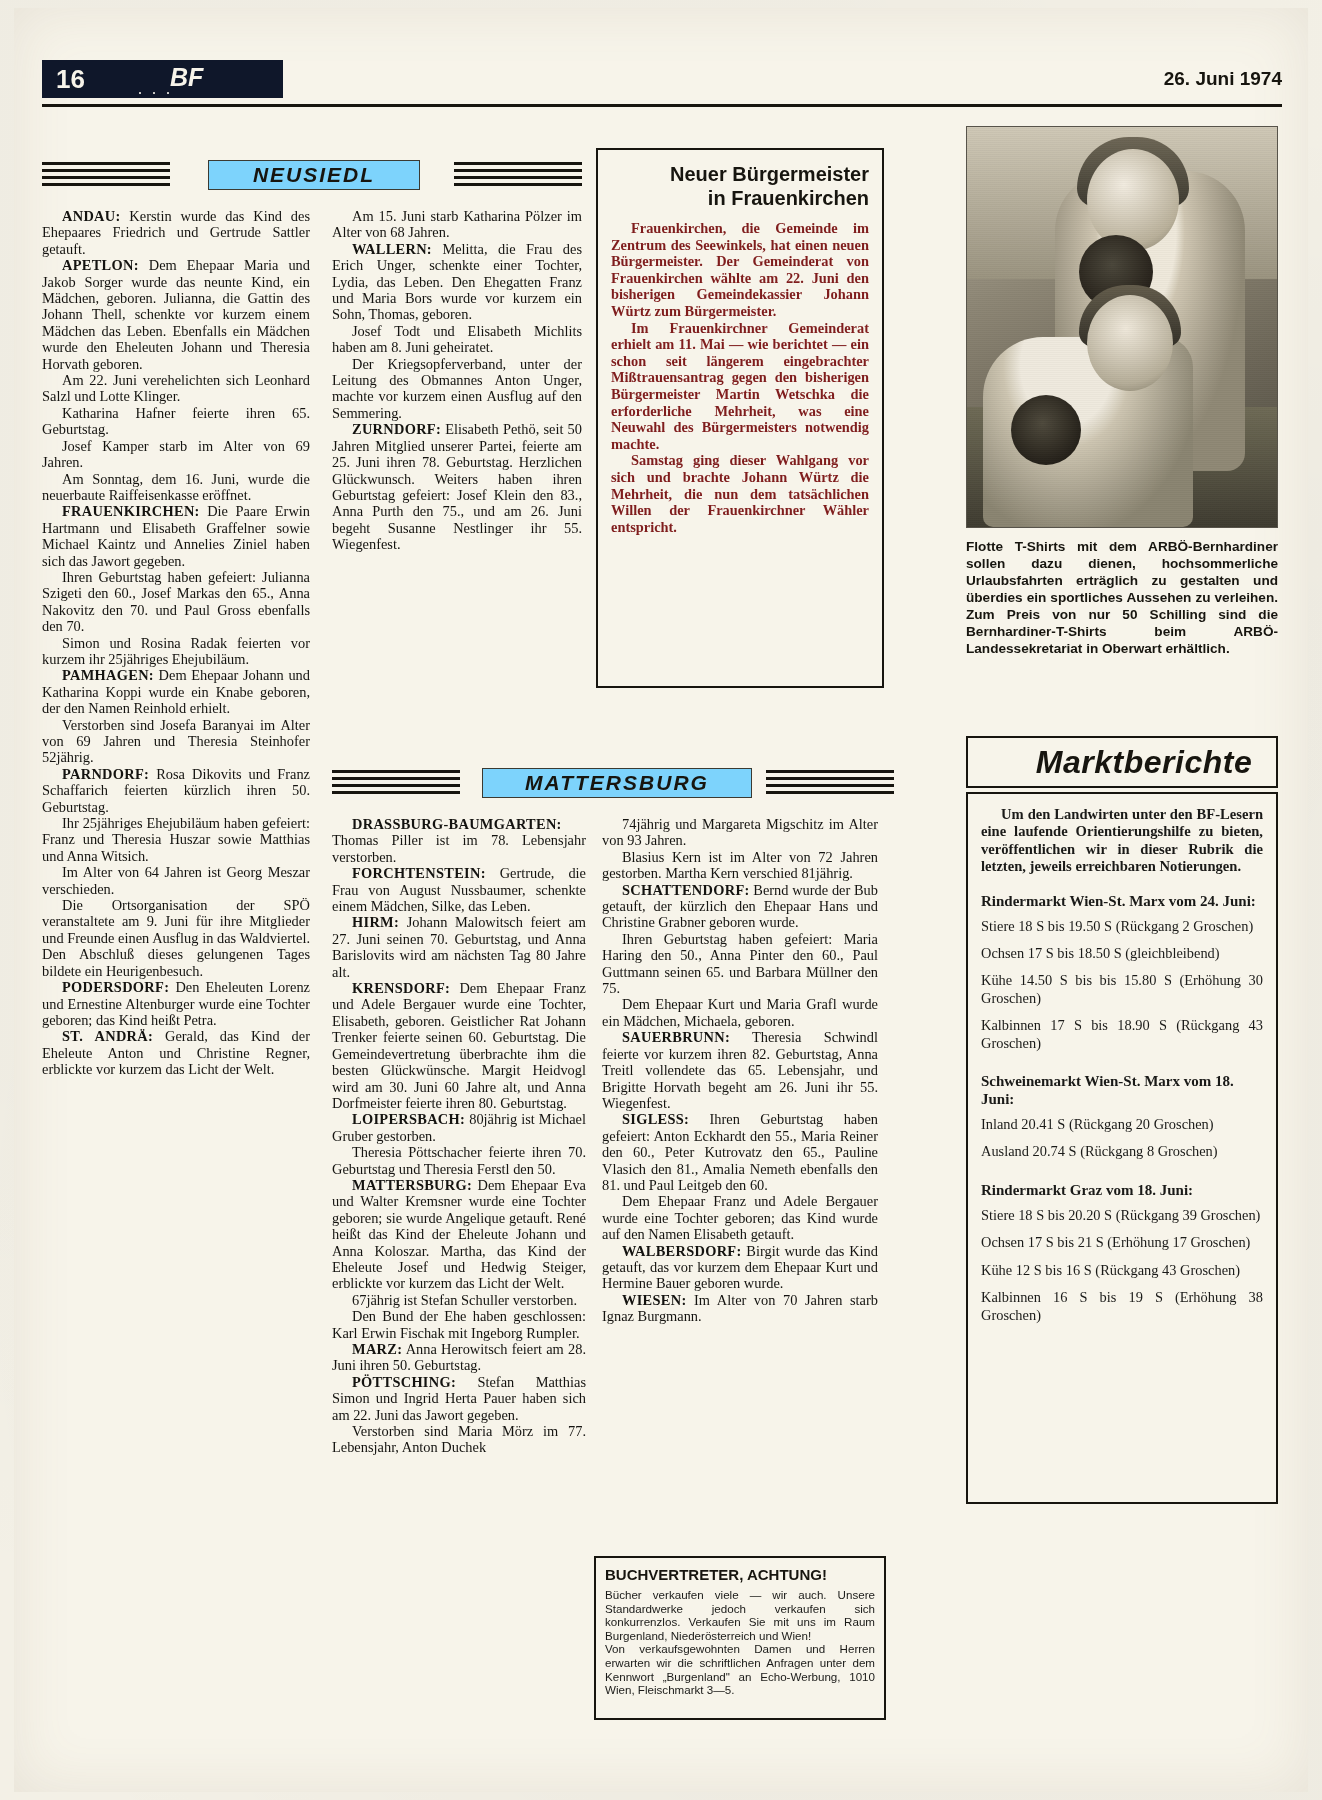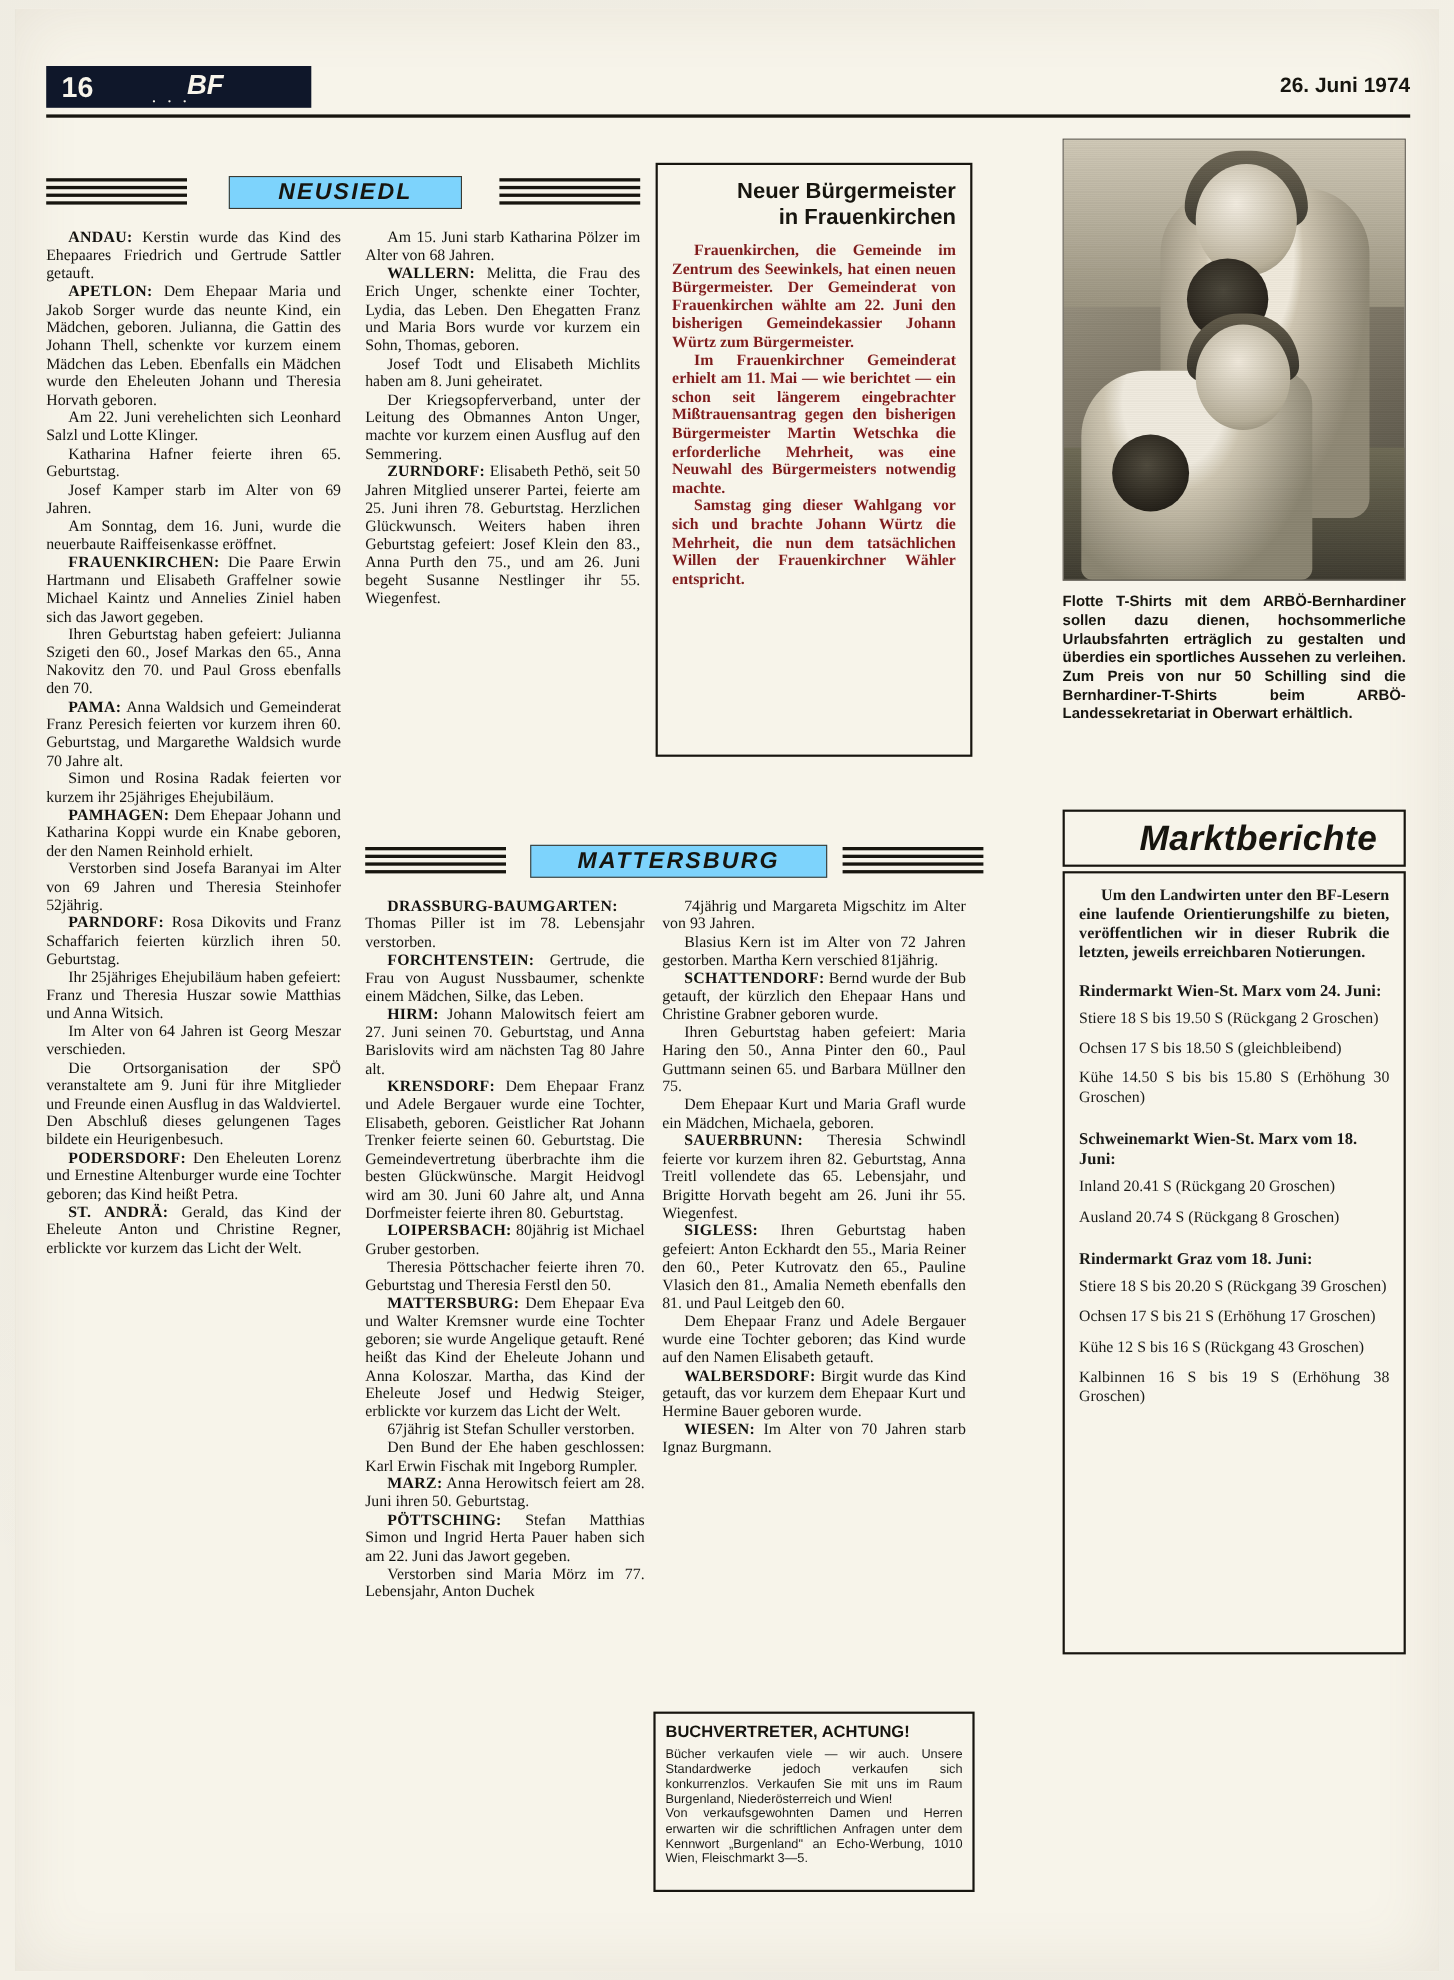--- a/index.html
+++ b/index.html
@@ -355,21 +355,20 @@
 
   <div class="col" id="c1" style="left:28px; top:200px; width:268px;">
         <p><span class="lead">ANDAU:</span> Kerstin wurde das Kind des Ehepaares Friedrich und Gertrude Sattler getauft.</p>
         <p><span class="lead">APETLON:</span> Dem Ehepaar Maria und Jakob Sorger wurde das neunte Kind, ein Mädchen, geboren. Julianna, die Gattin des Johann Thell, schenkte vor kurzem einem Mädchen das Leben. Ebenfalls ein Mädchen wurde den Eheleuten Johann und Theresia Horvath geboren.</p>
         <p>Am 22. Juni verehelichten sich Leonhard Salzl und Lotte Klinger.</p>
         <p>Katharina Hafner feierte ihren 65. Geburtstag.</p>
         <p>Josef Kamper starb im Alter von 69 Jahren.</p>
         <p>Am Sonntag, dem 16. Juni, wurde die neuerbaute Raiffeisenkasse eröffnet.</p>
         <p><span class="lead">FRAUENKIRCHEN:</span> Die Paare Erwin Hartmann und Elisabeth Graffelner sowie Michael Kaintz und Annelies Ziniel haben sich das Jawort gegeben.</p>
         <p>Ihren Geburtstag haben gefeiert: Julianna Szigeti den 60., Josef Markas den 65., Anna Nakovitz den 70. und Paul Gross ebenfalls den 70.</p>
-        <p><span class="lead">PAMA:</span> Anna Waldsich und Gemeinderat Franz Peresich feierten vor kurzem ihren 60. Geburtstag, und Margarethe Waldsich wurde 70 Jahre alt.</p>
         <p>Simon und Rosina Radak feierten vor kurzem ihr 25jähriges Ehejubiläum.</p>
         <p><span class="lead">PAMHAGEN:</span> Dem Ehepaar Johann und Katharina Koppi wurde ein Knabe geboren, der den Namen Reinhold erhielt.</p>
         <p>Verstorben sind Josefa Baranyai im Alter von 69 Jahren und Theresia Steinhofer 52jährig.</p>
         <p><span class="lead">PARNDORF:</span> Rosa Dikovits und Franz Schaffarich feierten kürzlich ihren 50. Geburtstag.</p>
         <p>Ihr 25jähriges Ehejubiläum haben gefeiert: Franz und Theresia Huszar sowie Matthias und Anna Witsich.</p>
         <p>Im Alter von 64 Jahren ist Georg Meszar verschieden.</p>
         <p>Die Ortsorganisation der SPÖ veranstaltete am 9. Juni für ihre Mitglieder und Freunde einen Ausflug in das Waldviertel. Den Abschluß dieses gelungenen Tages bildete ein Heurigenbesuch.</p>
         <p><span class="lead">PODERSDORF:</span> Den Eheleuten Lorenz und Ernestine Altenburger wurde eine Tochter geboren; das Kind heißt Petra.</p>
         <p><span class="lead">ST. ANDRÄ:</span> Gerald, das Kind der Eheleute Anton und Christine Regner, erblickte vor kurzem das Licht der Welt.</p>
       </div>
@@ -455,20 +454,21 @@
   <div class="mb-head">
     <div class="t">Marktberichte</div>
   </div>
   <div class="mb-box">
     <p class="mb-intro">Um den Landwirten unter den BF-Lesern eine laufende Orientierungshilfe zu bieten, veröffentlichen wir in dieser Rubrik die letzten, jeweils erreichbaren Notierungen.</p>
     <div id="mbsecs">
           <div class="mb-sec-title">Rindermarkt Wien-St. Marx vom 24. Juni:</div>
           <p class="mb-line">Stiere 18 S bis 19.50 S (Rückgang 2 Groschen)</p>
           <p class="mb-line">Ochsen 17 S bis 18.50 S (gleichbleibend)</p>
           <p class="mb-line">Kühe 14.50 S bis bis 15.80 S (Erhöhung 30 Groschen)</p>
+          <p class="mb-line">Kalbinnen 17 S bis 18.90 S (Rückgang 43 Groschen)</p>
           <div class="mb-gap"></div>
           <div class="mb-sec-title">Schweinemarkt Wien-St. Marx vom 18. Juni:</div>
           <p class="mb-line">Inland 20.41 S (Rückgang 20 Groschen)</p>
           <p class="mb-line">Ausland 20.74 S (Rückgang 8 Groschen)</p>
           <div class="mb-gap"></div>
           <div class="mb-sec-title">Rindermarkt Graz vom 18. Juni:</div>
           <p class="mb-line">Stiere 18 S bis 20.20 S (Rückgang 39 Groschen)</p>
           <p class="mb-line">Ochsen 17 S bis 21 S (Erhöhung 17 Groschen)</p>
           <p class="mb-line">Kühe 12 S bis 16 S (Rückgang 43 Groschen)</p>
           <p class="mb-line">Kalbinnen 16 S bis 19 S (Erhöhung 38 Groschen)</p>

